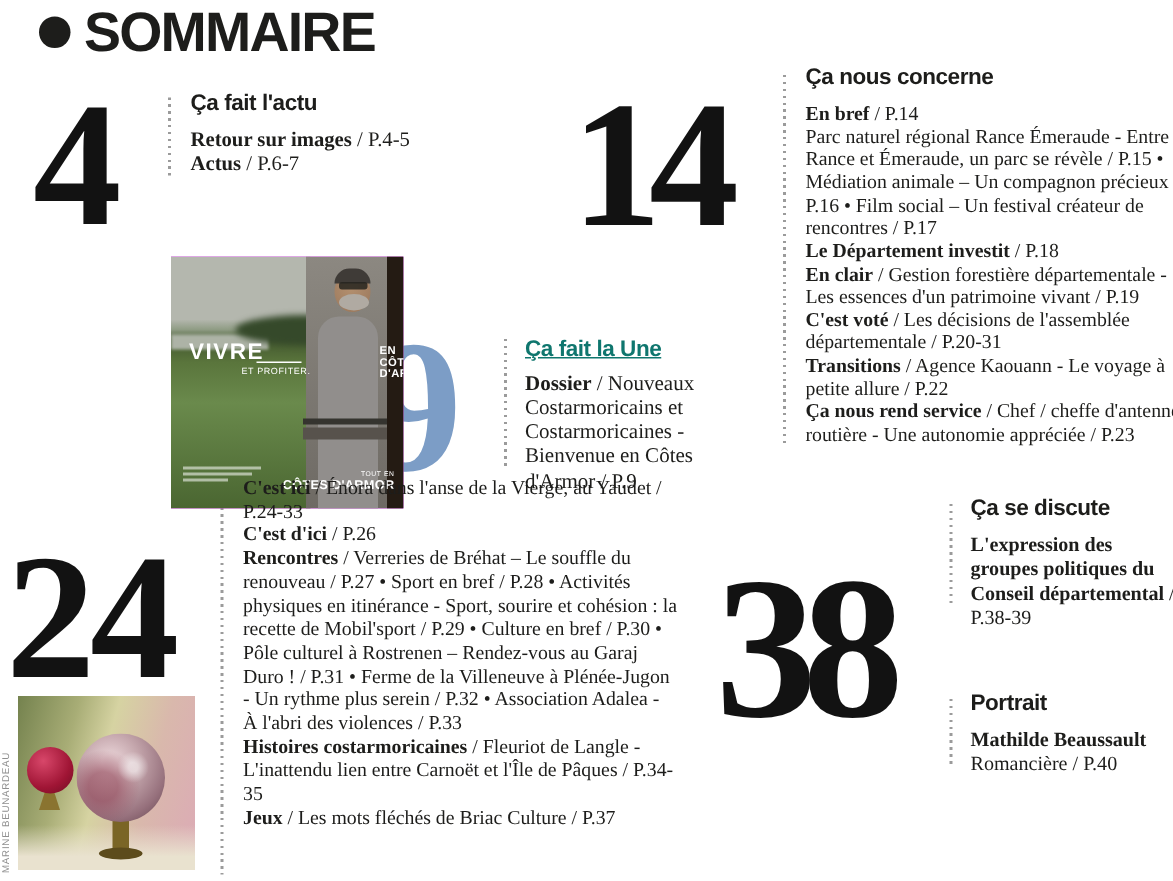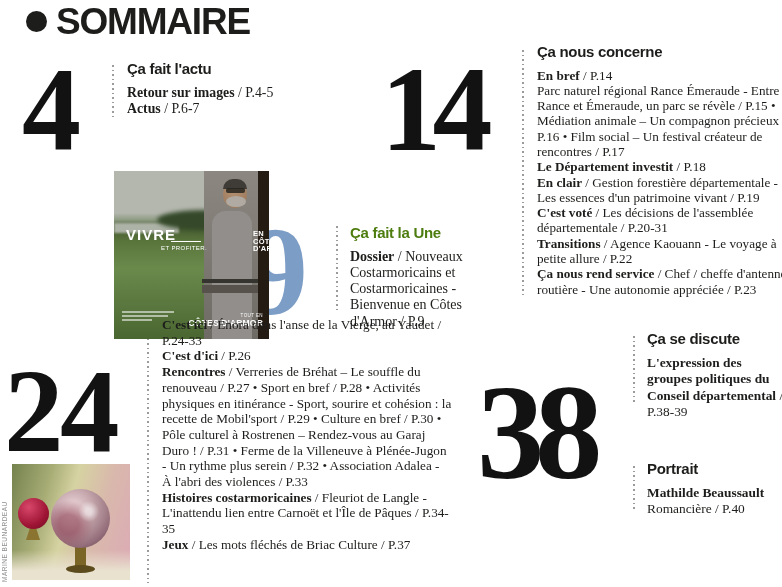--- a/index.html
+++ b/index.html
@@ -29,21 +29,21 @@
   #dl-une      {left:336px;top:226px;height:86px;}
   #dl-concerne {left:522px;top:50px; height:248px;}
   #dl-rassemble{left:147px;top:320px;height:263px;}
   #dl-discute  {left:633px;top:336px;height:66px;}
   #dl-portrait {left:633px;top:466px;height:46px;}
 
   
   .sec{position:absolute;}
   .sec-title{font-family:"Liberation Sans",sans-serif;font-weight:bold;font-size:15px;
              letter-spacing:-0.3px;color:#1d1d1b;margin:0 0 7px 0;line-height:1.1;}
-  .sec-title.blue{color:#4d7c0f;}
+  .sec-title.blue{color:#0f766e;text-decoration:underline;}
   .entries p{margin:0;}
   .entries b{font-weight:bold;}
   #sec-actu-text     {left:127px;top:61px; width:185px;}
   #sec-actu-text .entries{font-size:13.8px;line-height:16.5px;}
   #sec-une-text      {left:350px;top:225px;width:128px;}
   #sec-une-text .entries{font-size:14px;line-height:16.3px;}
   #sec-concerne-text {left:537px;top:44px; width:250px;}
   #sec-concerne-text .entries{font-size:13.2px;line-height:15.3px;}
   #sec-rassemble-text{left:162px;top:317px;width:290px;}
   #sec-rassemble-text .entries{font-size:13.2px;line-height:15.7px;}

